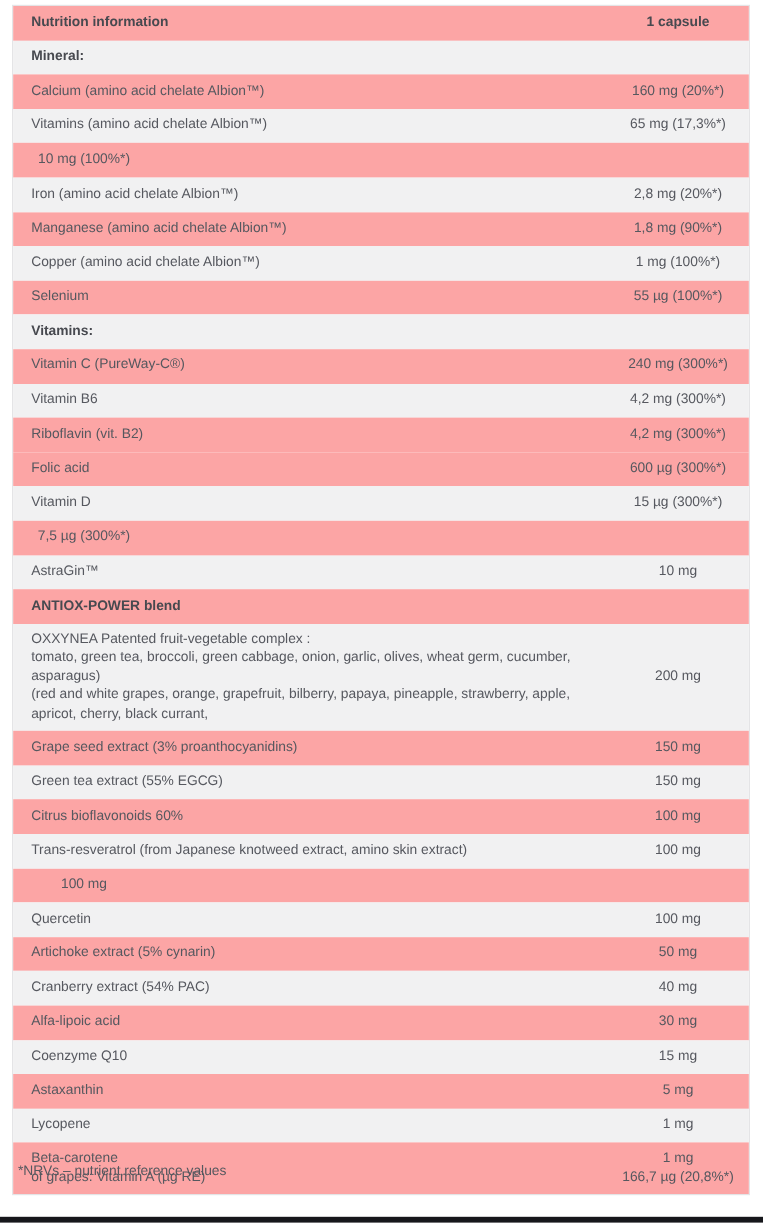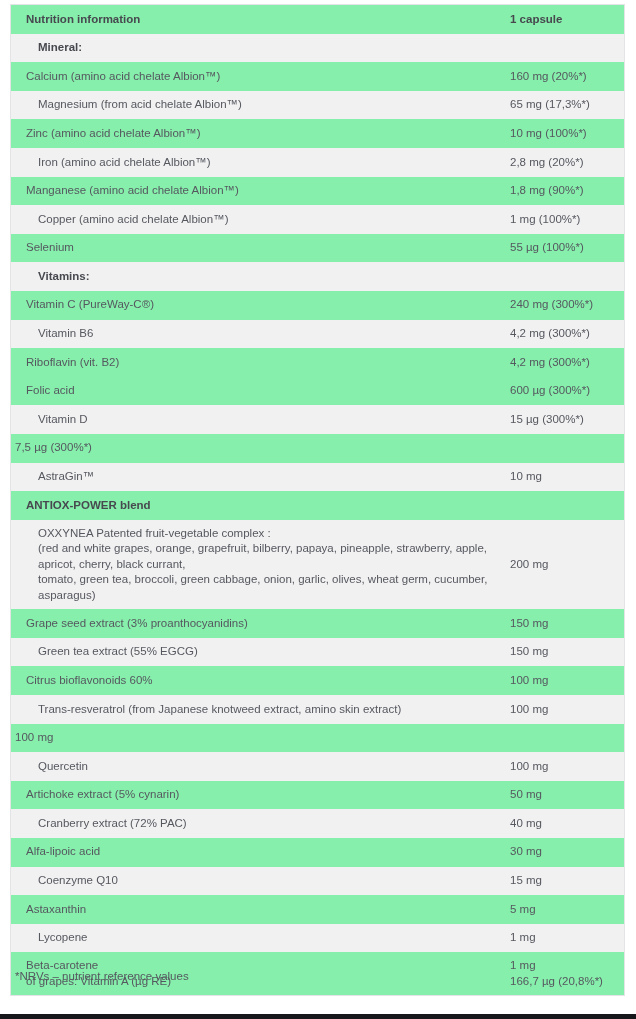--- a/index.html
+++ b/index.html
@@ -19,30 +19,30 @@
   }
   .row {
     display:flex;
     align-items:center;
     min-height:28.6px;
     box-sizing:border-box;
     font-size:11.5px;
     line-height:15.5px;
     color:#56585f;
   }
-  .row.gray { background:#f1f1f2;padding-left:12px; }
-  .row.white { background:#86efac; }
+  .row.gray { background:#f1f1f2; }
+  .row.white { background:#fca5a5; }
   .col-name {
     flex:1;
     padding:6px 10px 6px 15px;
   }
   .col-value {
     width:118px;
     box-sizing:border-box;
-    text-align:left;
+    text-align:center;
     padding:6px 4px;
   }
   .row.header .col-name,
   .row.header .col-value,
   .row.section .col-name {
     font-weight:bold;
     color:#47494f;
   }
   .footnote {
     position:absolute;
@@ -79,30 +79,27 @@
     <div class="row white">
       <div class="col-name">
         <div>Calcium (amino acid chelate Albion™)</div>
       </div>
       <div class="col-value">
         <div>160 mg (20%*)</div>
       </div>
     </div>
     <div class="row gray">
       <div class="col-name">
-        <div>Magnesium (from acid chelate Albion™)</div>
+        <div>Vitamins (amino acid chelate Albion™)</div>
       </div>
       <div class="col-value">
         <div>65 mg (17,3%*)</div>
       </div>
     </div>
     <div class="row white">
-      <div class="col-name">
-        <div>Zinc (amino acid chelate Albion™)</div>
-      </div>
       <div class="col-value">
         <div>10 mg (100%*)</div>
       </div>
     </div>
     <div class="row gray">
       <div class="col-name">
         <div>Iron (amino acid chelate Albion™)</div>
       </div>
       <div class="col-value">
         <div>2,8 mg (20%*)</div>
@@ -193,22 +190,22 @@
     </div>
     <div class="row white section">
       <div class="col-name">
         <div>ANTIOX-POWER blend</div>
       </div>
       <div class="col-value"></div>
     </div>
     <div class="row gray">
       <div class="col-name">
         <div>OXXYNEA Patented fruit-vegetable complex :</div>
+        <div>tomato, green tea, broccoli, green cabbage, onion, garlic, olives, wheat germ, cucumber, asparagus)</div>
         <div>(red and white grapes, orange, grapefruit, bilberry, papaya, pineapple, strawberry, apple, apricot, cherry, black currant,</div>
-        <div>tomato, green tea, broccoli, green cabbage, onion, garlic, olives, wheat germ, cucumber, asparagus)</div>
       </div>
       <div class="col-value">
         <div>200 mg</div>
       </div>
     </div>
     <div class="row white">
       <div class="col-name">
         <div>Grape seed extract (3% proanthocyanidins)</div>
       </div>
       <div class="col-value">
@@ -255,21 +252,21 @@
     <div class="row white">
       <div class="col-name">
         <div>Artichoke extract (5% cynarin)</div>
       </div>
       <div class="col-value">
         <div>50 mg</div>
       </div>
     </div>
     <div class="row gray">
       <div class="col-name">
-        <div>Cranberry extract (72% PAC)</div>
+        <div>Cranberry extract (54% PAC)</div>
       </div>
       <div class="col-value">
         <div>40 mg</div>
       </div>
     </div>
     <div class="row white">
       <div class="col-name">
         <div>Alfa-lipoic acid</div>
       </div>
       <div class="col-value">

